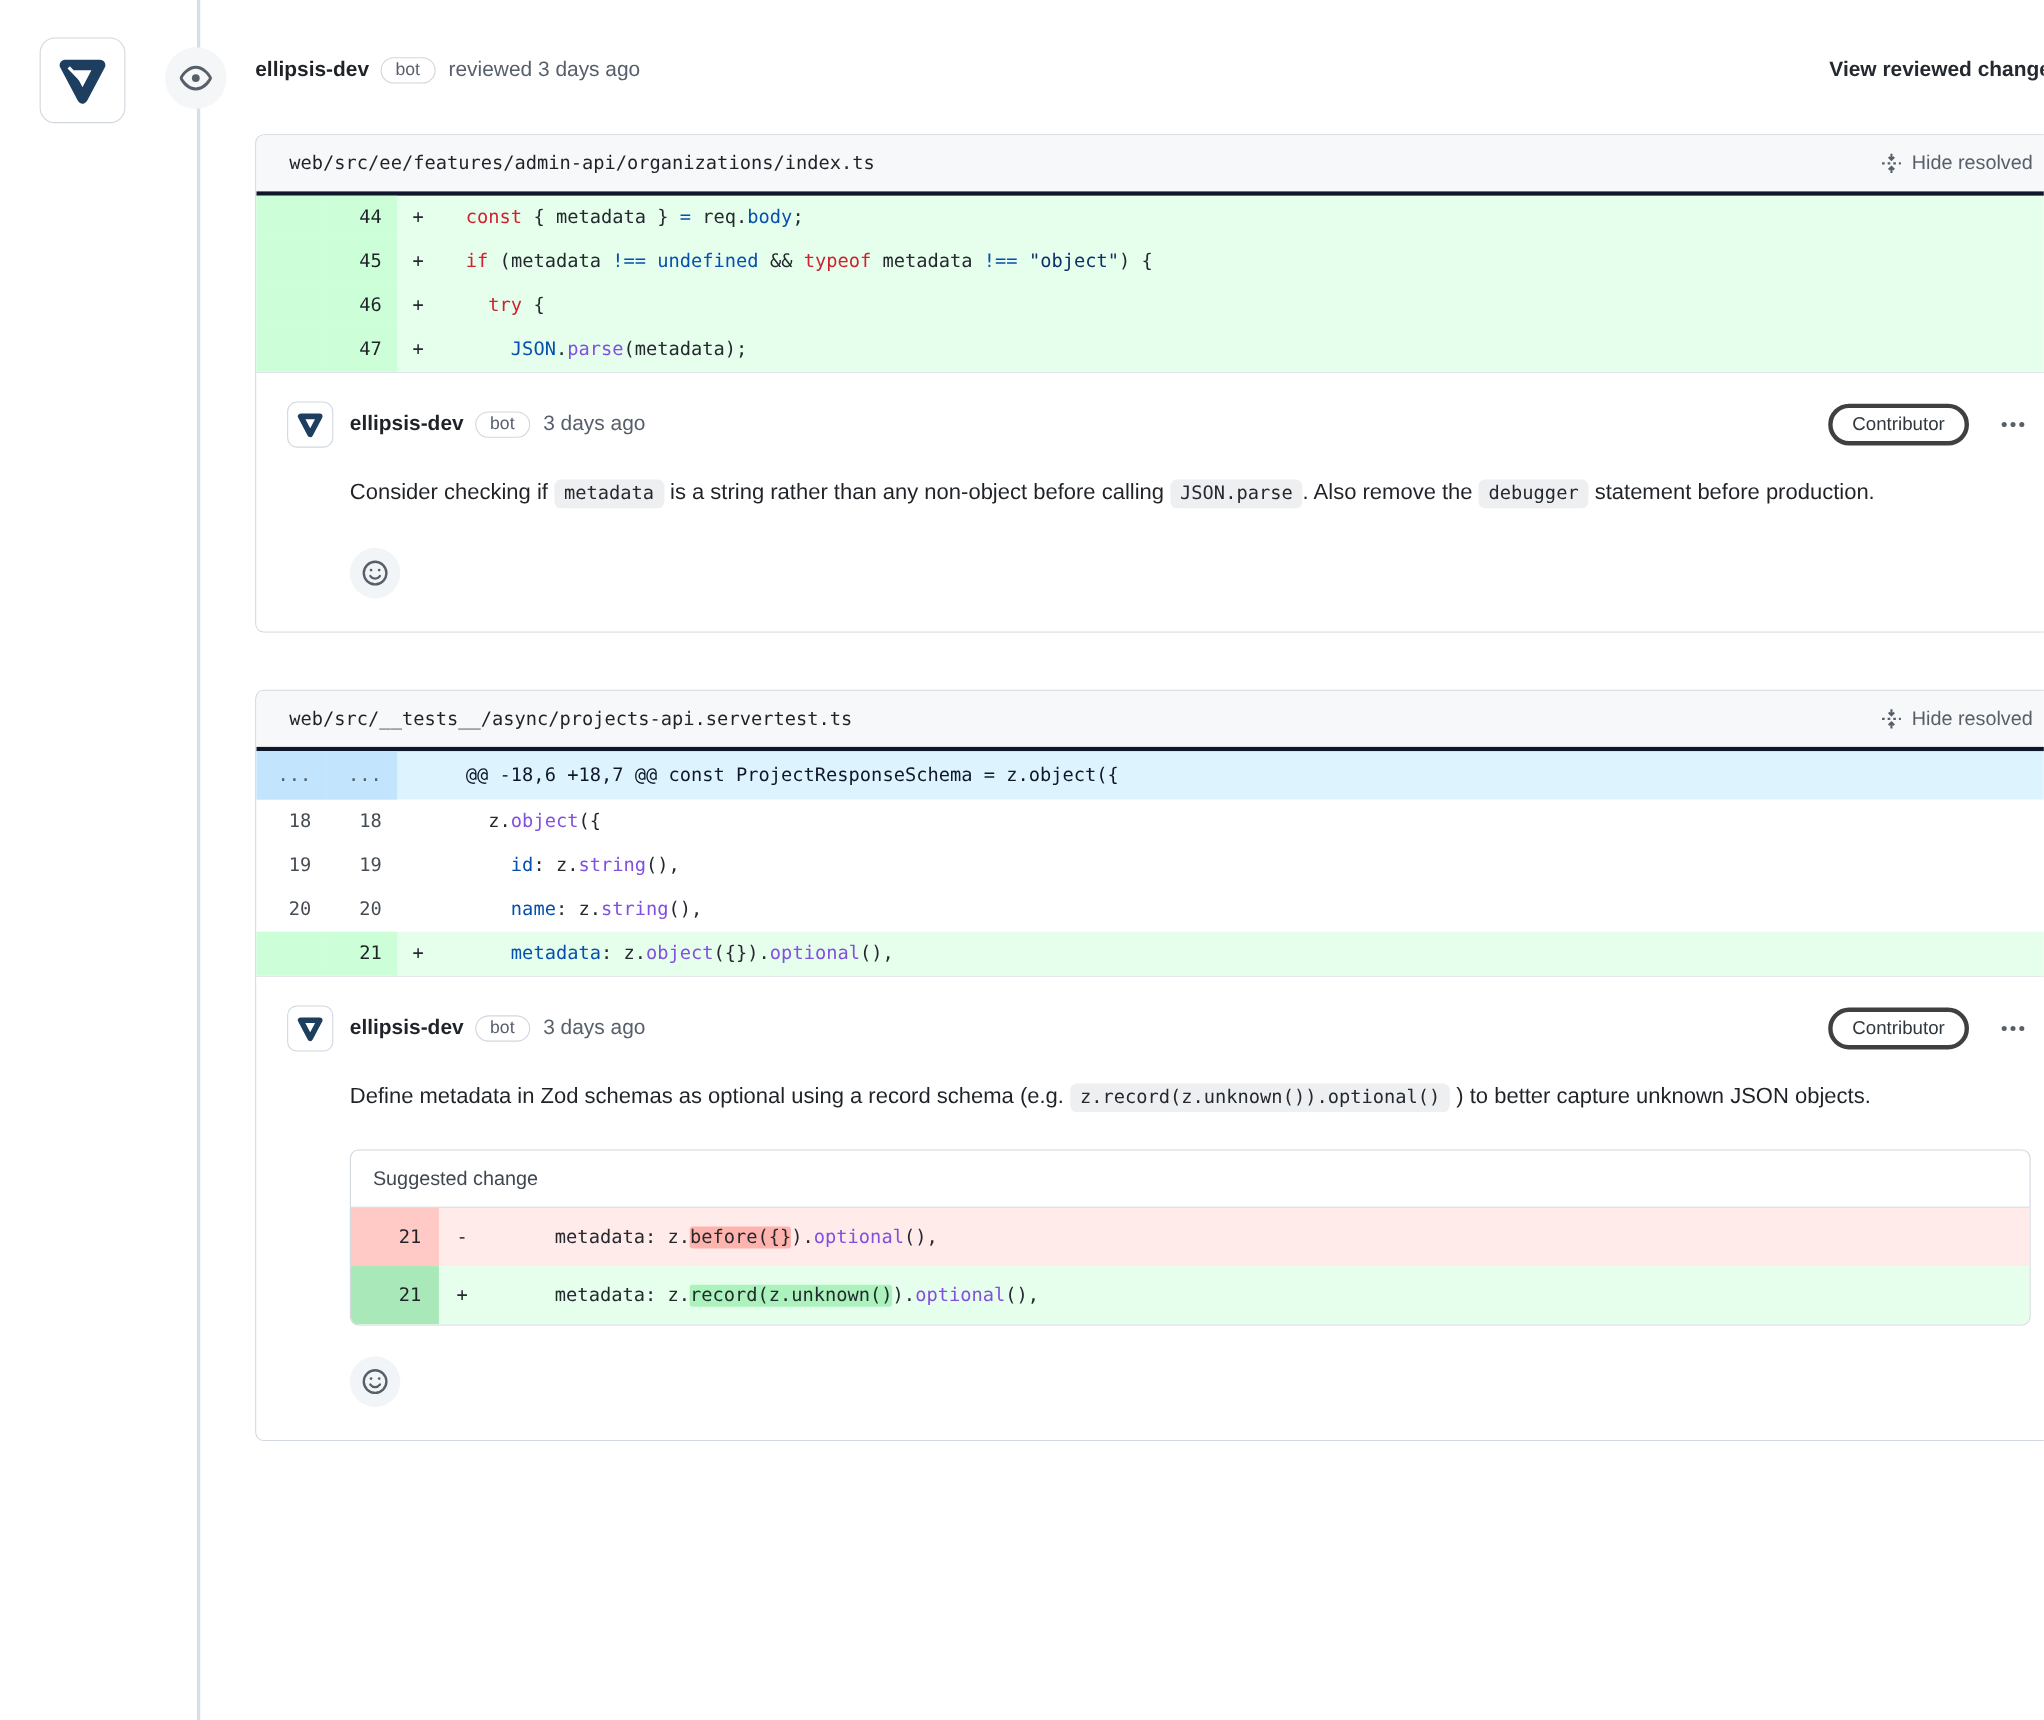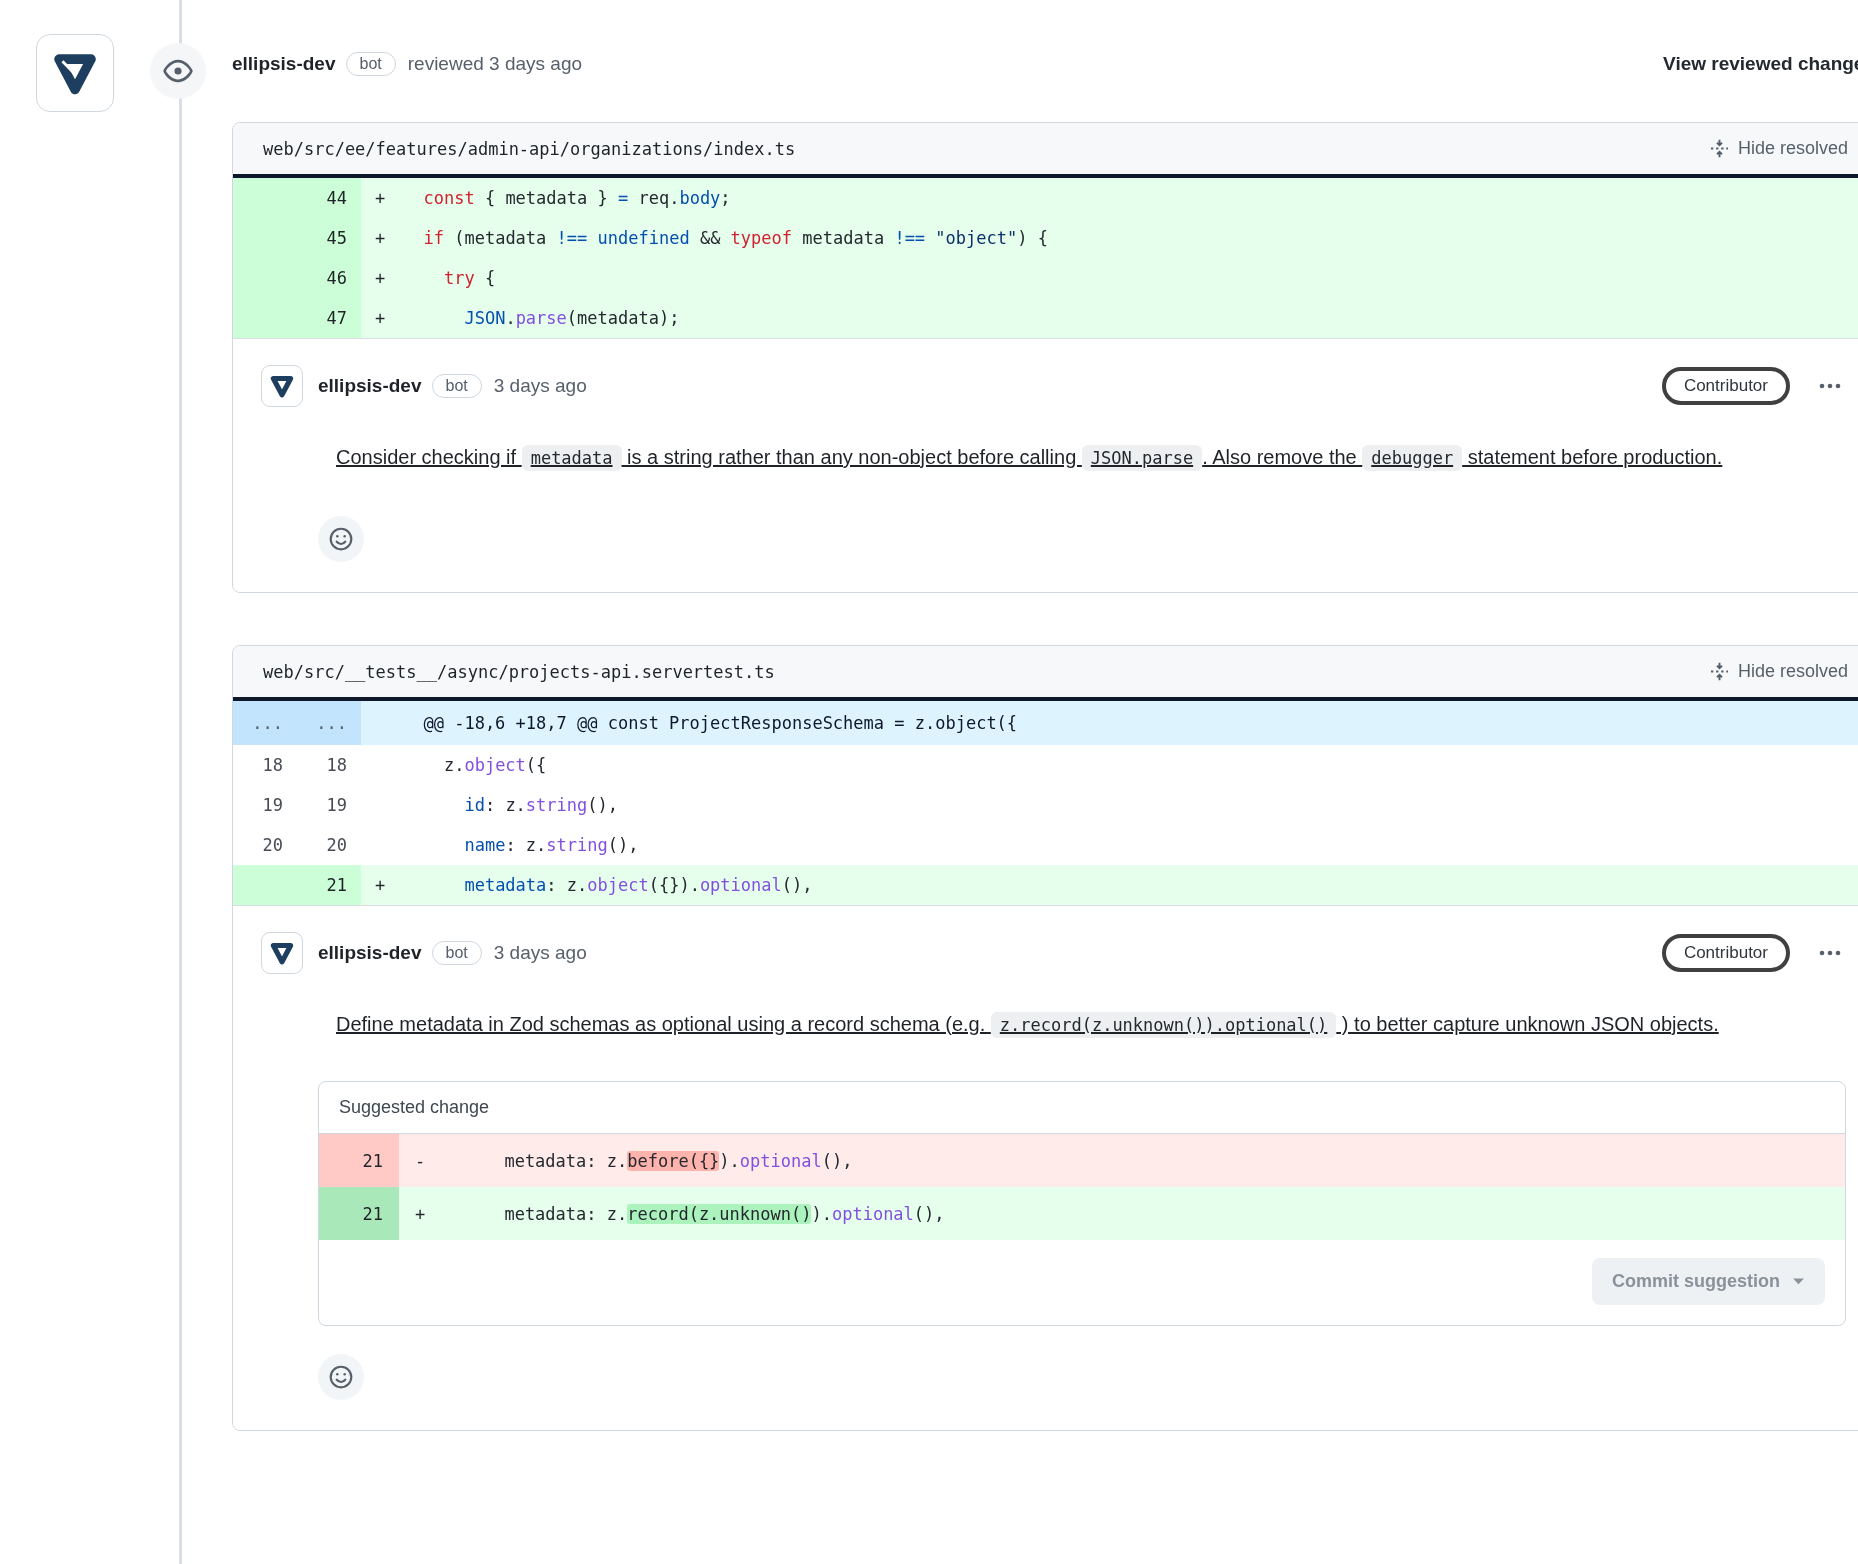--- a/index.html
+++ b/index.html
@@ -68,21 +68,21 @@
   .comment-head { display:flex; align-items:center; font-size:19px; }
   .avatar-sm {
     width:42px; height:42px; border:1px solid #d0d7de; border-radius:9px; background:#fff;
     display:flex; align-items:center; justify-content:center; margin-right:15px; flex:none;
   }
   .comment-head .time { margin-left:12px; }
   .head-right { margin-left:auto; display:flex; align-items:center; gap:24px; }
   .assoc-badge { border:4px solid #404040; border-radius:999px; padding:5px 18px; font-size:17px; color:#30363d; background:#fff; }
   .kebab { color:#57606a; cursor:pointer; display:flex; align-items:center; padding:4px; }
 
-  .comment-body { margin:20px 0 0 75px; font-size:20px; line-height:60px; color:#1f2328; max-width:1500px;text-decoration:underline; }
+  .comment-body { margin:20px 0 0 57px; font-size:20px; line-height:42px; color:#1f2328; max-width:1500px; }
   .inline-code {
     font-family:"DejaVu Sans Mono", monospace; font-size:17px;
     background:rgba(175,184,193,0.22); border-radius:6px; padding:3px 9px; color:#24292f;
     white-space:nowrap;
   }
   .reaction {
     margin:28px 0 0 57px; width:46px; height:46px; border-radius:50%;
     background:#f2f5f7; border:none; display:flex; align-items:center; justify-content:center; cursor:pointer;
   }
 
@@ -280,28 +280,20 @@
               <span class="sg-num">21</span>
               <span class="sg-sign">-</span>
               <span class="sg-code"><span class="tok-d">      metadata: z.</span><span class="tok-d hl-del">before({}</span><span class="tok-d">).</span><span class="tok-p">optional</span><span class="tok-d">(),</span></span>
             </div>
             <div class="sg-row sg-add">
               <span class="sg-num">21</span>
               <span class="sg-sign">+</span>
               <span class="sg-code"><span class="tok-d">      metadata: z.</span><span class="tok-d hl-add">record(z.unknown()</span><span class="tok-d">).</span><span class="tok-p">optional</span><span class="tok-d">(),</span></span>
             </div>
           </div>
-        <div class="sugg-foot">
-          <button class="commit-btn">
-            <span>Commit suggestion</span>
-            <svg width="13" height="9" viewBox="0 0 12 8" fill="#8a919a">
-              <path d="M1 1.2 L6 6.6 L11 1.2 Z"></path>
-            </svg>
-          </button>
-        </div>
       </div>
 
       <button class="reaction">
         <svg width="26" height="26" viewBox="0 0 24 24" fill="none" stroke="#57606a" stroke-width="2">
           <circle cx="12" cy="12" r="9.5"></circle>
           <circle cx="8.6" cy="9.5" r="1.15" fill="#57606a" stroke="none"></circle>
           <circle cx="15.4" cy="9.5" r="1.15" fill="#57606a" stroke="none"></circle>
           <path d="M8 14.5c1 1.4 2.4 2.1 4 2.1s3-.7 4-2.1" stroke-linecap="round" fill="none"></path>
         </svg>
       </button>

